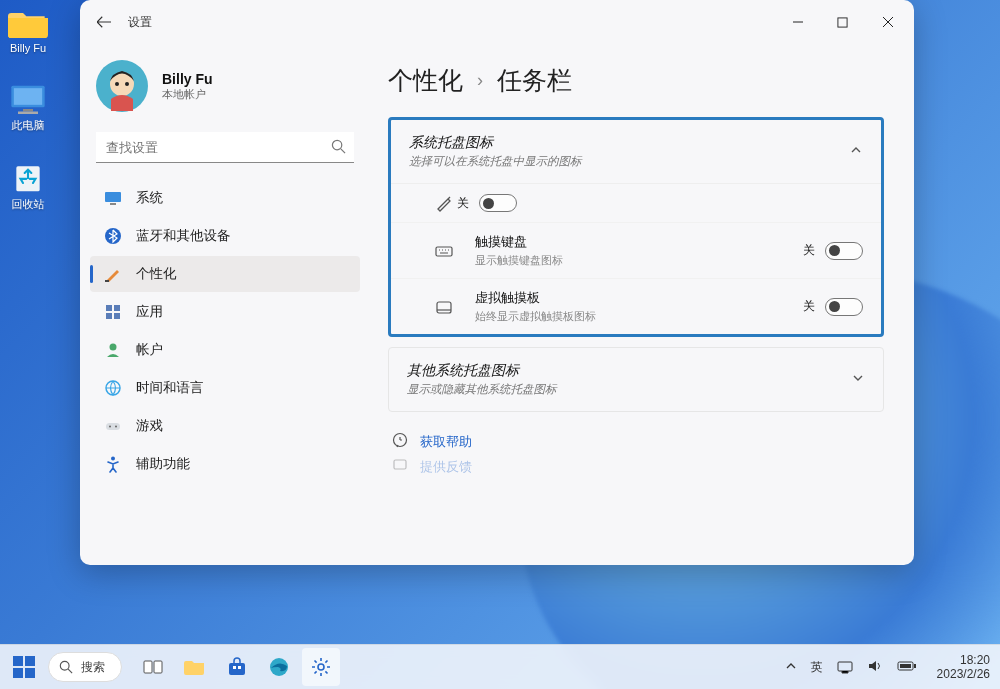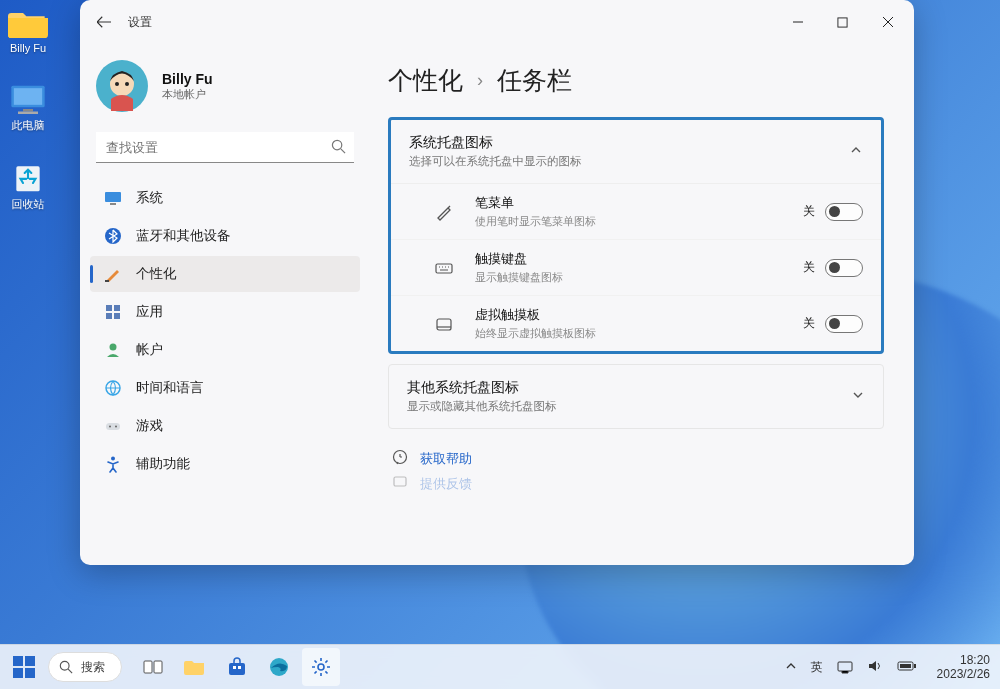--- a/index.html
+++ b/index.html
@@ -40,21 +40,21 @@
 
 
 .main { flex: 1; padding: 20px 30px 0 18px; overflow: hidden; }
 .breadcrumb { display: flex; align-items: center; gap: 14px; font-size: 25px; color: #222; margin-bottom: 20px; }
 .bc-sep { color: #888; font-size: 18px; }
 .bc-link { cursor: pointer; }
 
 .card { border: 1px solid #e6e6e6; border-radius: 4px; margin-bottom: 10px; }
 .card.framed { border: 3px solid #2a7bbf; }
 .card-header { display: flex; align-items: center; padding: 14px 18px; cursor: pointer; }
-.ch-left { flex: 1; }
+.ch-left { flex: 1; font-style: italic; }
 .ch-title { font-size: 14px; color: #111; }
 .ch-sub { font-size: 11.5px; color: #777; margin-top: 2px; }
 .chev { color: #666; }
 .card-items { border-top: 1px solid #eee; }
 .setting-row { display: flex; align-items: center; padding: 10px 18px 10px 40px; border-top: 1px solid #f1f1f1; }
 .setting-row:first-child { border-top: none; }
 .sr-icon { width: 26px; display: flex; justify-content: center; color: #555; }
 .sr-text { flex: 1; margin-left: 18px; }
 .sr-title { font-size: 13px; color: #111; }
 .sr-sub { font-size: 11px; color: #888; margin-top: 2px; }
@@ -259,24 +259,20 @@
                 <path d="M3 9 L7 5 L11 9" stroke="#555" stroke-width="1.4" fill="none"></path>
               </svg></span>
         </div>
         <div class="card-items">
           <div class="setting-row">
             <span class="sr-icon">
                 <svg width="18" height="18" viewBox="0 0 18 18">
                   <path d="M3 15 L13 5 L15 7 L5 17 Z M13 5 L15 3" stroke="#555" stroke-width="1.3" fill="none"></path>
                 </svg>
               </span>
-            <div class="sr-text">
-              <div class="sr-title">笔菜单</div>
-              <div class="sr-sub">使用笔时显示笔菜单图标</div>
-            </div>
             <div class="toggle-wrap">
               <span class="toggle-label">关</span>
               <div class="toggle">
                   <div class="knob"></div>
                 </div>
             </div>
           </div>
           <div class="setting-row">
             <span class="sr-icon">
                 <svg width="18" height="18" viewBox="0 0 18 18">

